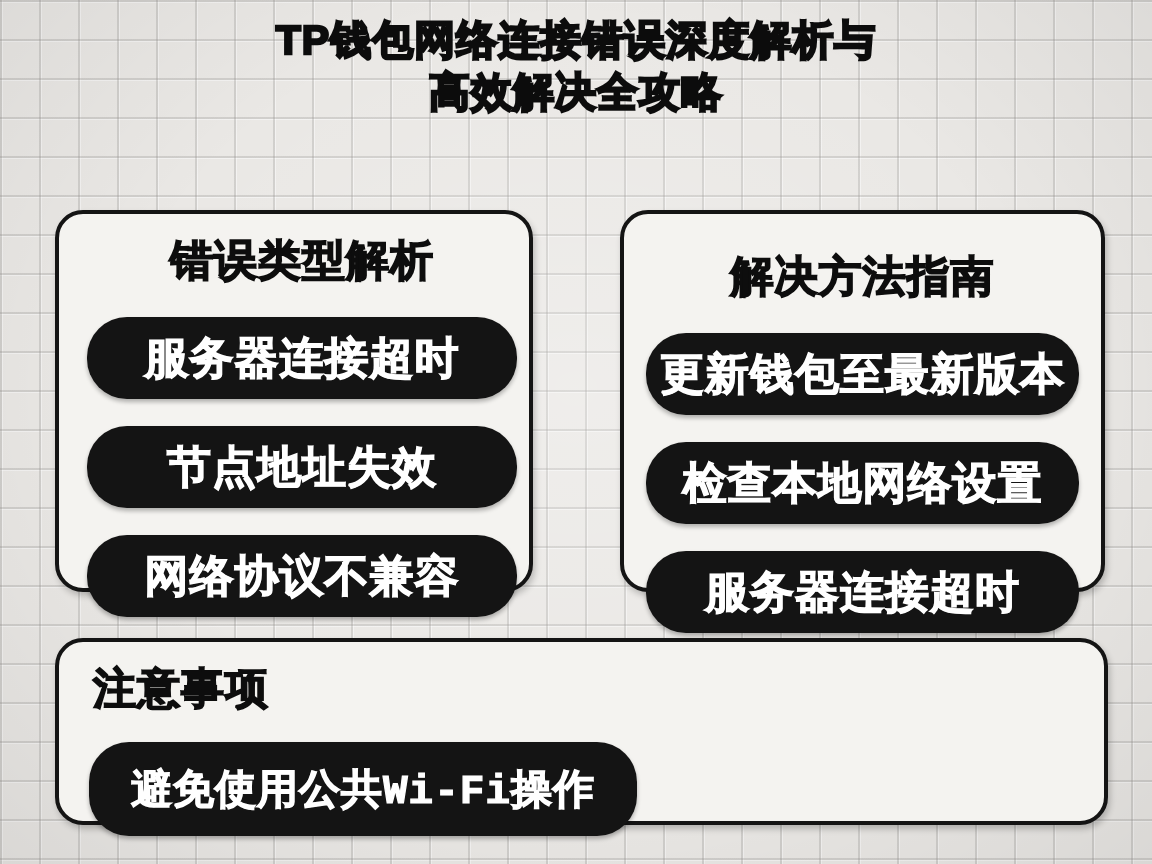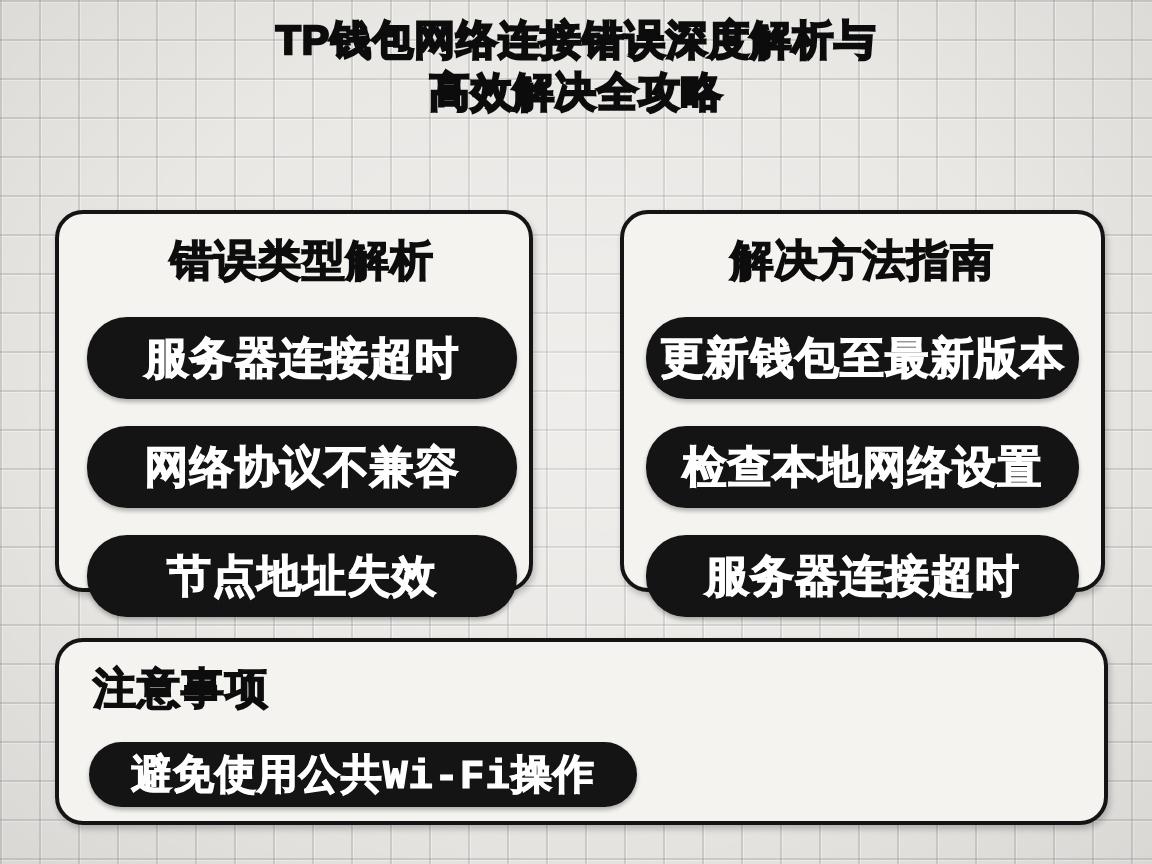--- a/index.html
+++ b/index.html
@@ -46,21 +46,21 @@
 
   .card {
     position: absolute;
     background: #f4f3f0;
     border: 4px solid #141414;
     border-radius: 28px;
     box-shadow: 2px 4px 6px rgba(0,0,0,0.22);
   }
 
   .card-error-types { left: 55px;  top: 210px; width: 478px;  height: 382px; padding: 12px 12px 24px 28px; }
-  .card-solutions   { left: 620px; top: 210px; width: 485px;  height: 382px; padding: 12px 22px 24px 22px; }
+  .card-solutions   { left: 620px; top: 210px; width: 485px;  height: 382px; padding: 28px 22px 24px 22px; }
   .card-notes       { left: 55px;  top: 638px; width: 1053px; height: 187px; padding: 12px 30px 20px 30px; font-family: Liberation Mono, monospace; }
 
   .card-title {
     font-weight: 900;
     font-size: 43px;
     color: #0d0d0d;
     -webkit-text-stroke: 1.6px #0d0d0d;
     letter-spacing: 1px;
   }
   .card-title.centered { text-align: center; margin-top: 6px; }
@@ -84,41 +84,41 @@
 
   .pill-stack .pill { width: 100%; margin-top: 27px; }
 
   .pill-row {
     display: flex;
     gap: 30px;
     margin-top: 24px;
     align-items: center;
   }
   .pill-row .pill {
-    height: 65px;
+    height: 94px;
     font-size: 41px;
     padding: 0 42px;
     flex: 0 0 auto;
   }
 </style>
 </head>
 <body>
 
 <div class="vignette"></div>
 
 <h1 class="page-title">
   <span>TP钱包网络连接错误深度解析与</span><br>
   <span>高效解决全攻略</span>
 </h1>
 
 <section class="card card-error-types pill-stack">
   <h2 class="card-title centered">错误类型解析</h2>
   <div class="pill">服务器连接超时</div>
+  <div class="pill">节点地址失效</div>
   <div class="pill">网络协议不兼容</div>
-  <div class="pill">节点地址失效</div>
 </section>
 
 <section class="card card-solutions pill-stack">
   <h2 class="card-title centered">解决方法指南</h2>
   <div class="pill">更新钱包至最新版本</div>
   <div class="pill">检查本地网络设置</div>
   <div class="pill">服务器连接超时</div>
 </section>
 
 <section class="card card-notes">

